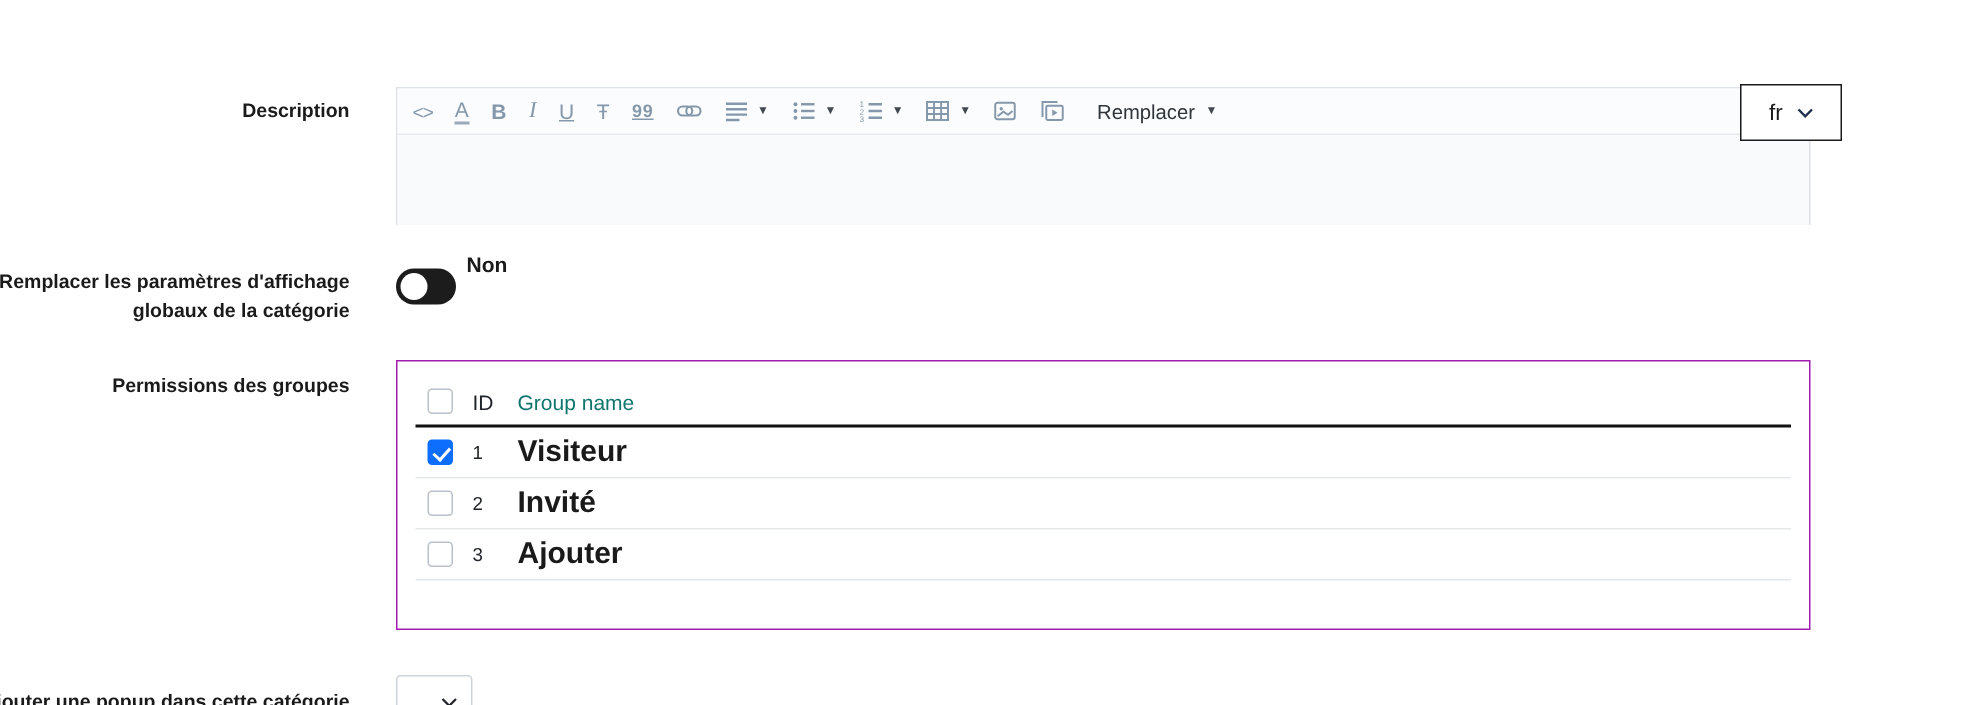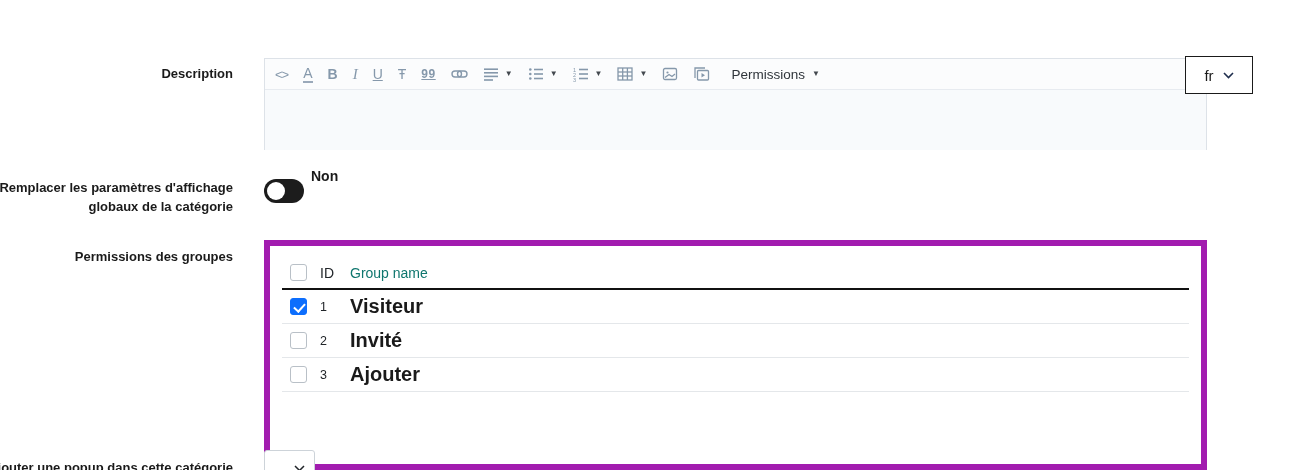--- a/index.html
+++ b/index.html
@@ -33,21 +33,21 @@
   .tb-quote { font-weight: bold; font-size: 12px; letter-spacing: 0.5px; text-decoration: underline; }
   .tb-group { display: flex; align-items: center; gap: 6px; cursor: pointer; }
   .tb-caret { font-size: 8px; color: #42484e; line-height: 1; }
   .tb-icon svg { display: block; }
   .tb-paragraph { display: flex; align-items: center; gap: 7px; margin-left: 6px; cursor: pointer; }
   .tb-paragraph .pg-label { font-size: 13.5px; color: #2f353b; }
   .editor-content { height: 60px; background: #f8fafc; padding: 8px 12px; font-size: 14px; color:#1a1a1a; }
 
   
   .lang-btn {
-    position: absolute; left: 1185px; top: 24px; width: 68px; height: 38px;
+    position: absolute; left: 1160px; top: 24px; width: 68px; height: 38px;
     background: #ffffff; border: 1.5px solid #1a1a1a;
     display: flex; align-items: center; justify-content: center; gap: 9px;
     cursor: pointer;
   }
   .lang-btn .lang-label { font-size: 15px; color: #1a1a1a; }
 
   
   .toggle {
     position: absolute; left: 264px; top: 147px; width: 40px; height: 24px;
     background: #1c1c1c; border-radius: 12px; cursor: pointer;
@@ -56,22 +56,22 @@
     position: absolute; left: 3px; top: 3px; width: 18px; height: 18px;
     background: #ffffff; border-radius: 50%;
   }
   .toggle-state {
     position: absolute; left: 311px; top: 136px;
     font-size: 14px; font-weight: bold; color: #1a1a1a;
   }
 
   
   .perm-panel {
-    position: absolute; left: 264px; top: 208px; width: 943px; height: 230px;
-    border: 6px solid #a21caf; background: #ffffff; padding: 11px 12px 0 12px;
+    position: absolute; left: 264px; top: 208px; width: 943px; height: 180px;
+    border: 1px solid #a21caf; background: #ffffff; padding: 11px 12px 0 12px;
   }
   .perm-header {
     display: flex; align-items: center; height: 33px;
     border-bottom: 2px solid #111111; padding-left: 8px;
   }
   .perm-row {
     display: flex; align-items: center; height: 34px;
     border-bottom: 1px solid #e4e7ea; padding-left: 8px; cursor: pointer;
   }
   .cell-check { width: 30px; display: flex; align-items: center; }
@@ -194,21 +194,21 @@
 
       <span class="tb-icon">
         <svg width="17" height="16" viewBox="0 0 17 16" fill="none" stroke="#8598ab" stroke-width="1.3">
           <path d="M2 12 V2 H12"></path>
           <rect x="4.5" y="4.5" width="11" height="9.5" rx="1"></rect>
           <polygon points="8.5,7 12,9.2 8.5,11.4" fill="#8598ab" stroke="none"></polygon>
         </svg>
       </span>
 
       <span class="tb-paragraph">
-        <span class="pg-label">Permissions</span>
+        <span class="pg-label">Remplacer</span>
         <span class="tb-caret">▼</span>
       </span>
     </div>
     <div class="editor-content"></div>
   </div>
 
   <div class="lang-btn">
     <span class="lang-label">fr</span>
     <svg width="11" height="7" viewBox="0 0 11 7" fill="none" stroke="#1f2e4d" stroke-width="1.6">
       <polyline points="1,1 5.5,5.5 10,1"></polyline>

